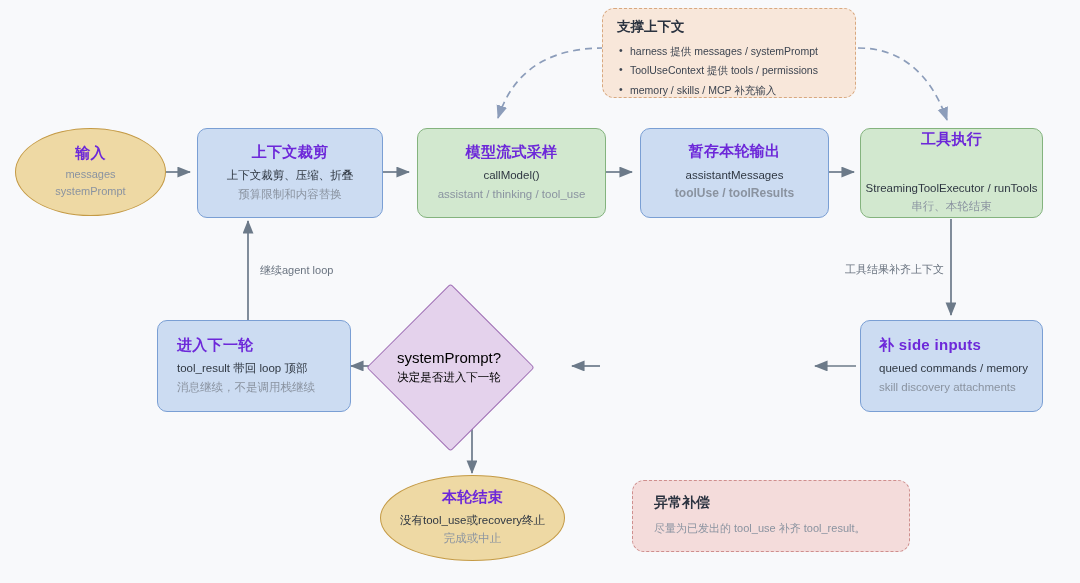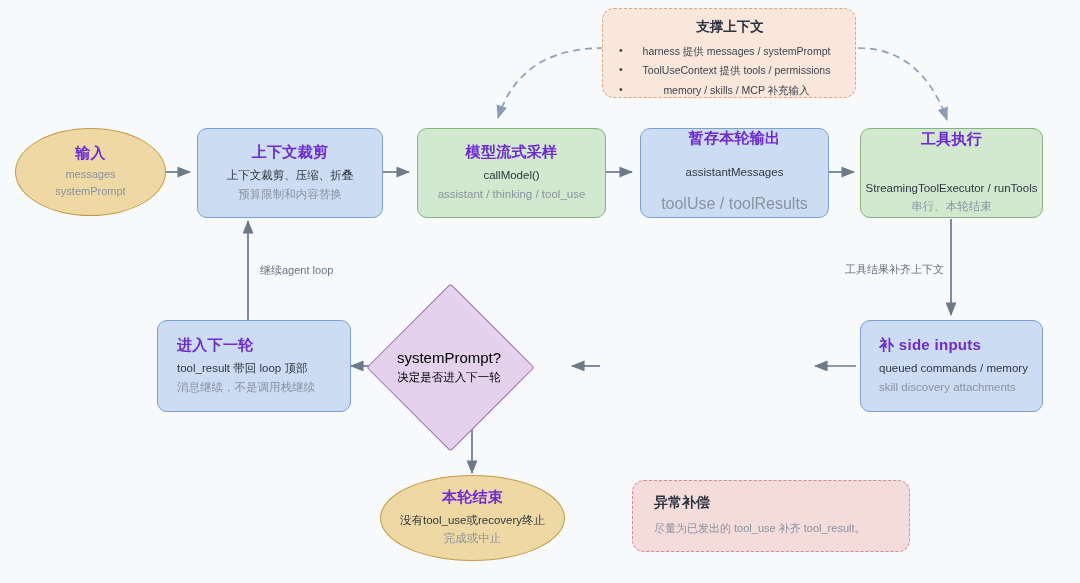--- a/index.html
+++ b/index.html
@@ -30,21 +30,21 @@
   
   .diamond-wrap{position:absolute;}
   .diamond-wrap .dshape{position:absolute;left:0;top:0;width:100%;height:100%;
       background:#e4d2ec;border:1.4px solid #9f6fb5;
       transform:rotate(45deg);border-radius:3px;}
   .diamond-wrap .dtext{position:absolute;left:0;top:0;width:100%;height:100%;
       display:flex;flex-direction:column;align-items:center;justify-content:center;text-align:center;}
 
   
   .note{position:absolute;box-sizing:border-box;border-radius:12px;border:1.5px dashed;}
-  .note-peach{background:#f8e7da;border-color:#d8a87f;text-align:center;}
+  .note-peach{background:#f8e7da;border-color:#d8a87f;}
   .note-pink{background:#f4dcdb;border-color:#cf8f8e;}
   .note .ntitle{font-weight:bold;color:#2b3340;}
   .note ul{margin:0;padding:0;list-style:none;}
   .note li{color:#3c4450;position:relative;padding-left:13px;}
   .note li:before{content:"•";position:absolute;left:2px;top:-1px;color:#3c4450;}
   .note .nbody{color:#8a93a0;}
 
   .edge-label{position:absolute;color:#6a7480;white-space:nowrap;}
 
   .title-ln{line-height:1.25;}
@@ -112,24 +112,24 @@
     <div class="s1" style="font-size:11.5px;line-height:1.6;">上下文裁剪、压缩、折叠</div>
     <div class="s2" style="font-size:11.5px;line-height:1.6;">预算限制和内容替换</div>
   </div>
 
   <div class="node rect green" style="left:417px;top:128px;width:189px;height:90px;">
     <div class="t title-ln" style="font-size:15px;margin-bottom:5px;">模型流式采样</div>
     <div class="s1" style="font-size:11.5px;line-height:1.6;">callModel()</div>
     <div class="s2" style="font-size:11.5px;line-height:1.6;">assistant / thinking / tool_use</div>
   </div>
 
-  <div class="node rect blue" style="left:640px;top:128px;width:189px;height:90px;justify-content:space-between;">
+  <div class="node rect blue" style="left:640px;top:128px;width:189px;height:90px;">
     <div class="t title-ln" style="font-size:15px;margin-bottom:5px;">暂存本轮输出</div>
     <div class="s1" style="font-size:11.5px;line-height:1.6;">assistantMessages</div>
-    <div class="s2" style="font-size:16px;line-height:1.6;">toolUse / toolResults</div>
+    <div class="s2" style="font-size:12px;line-height:1.6;font-weight:bold;">toolUse / toolResults</div>
   </div>
 
   <div class="node rect green" style="left:860px;top:128px;width:183px;height:90px;">
     <div class="t title-ln" style="font-size:15px;margin-bottom:5px;">工具执行</div>
     <div class="s1" style="font-size:11.5px;line-height:1.6;margin-top:25px;">StreamingToolExecutor / runTools</div>
     <div class="s2" style="font-size:11.5px;line-height:1.6;">串行、本轮结束</div>
   </div>
 
   <div class="edge-label" style="left:260px;top:263px;font-size:11px;">继续agent loop</div>
   <div class="edge-label" style="left:845px;top:262px;font-size:11px;">工具结果补齐上下文</div>

